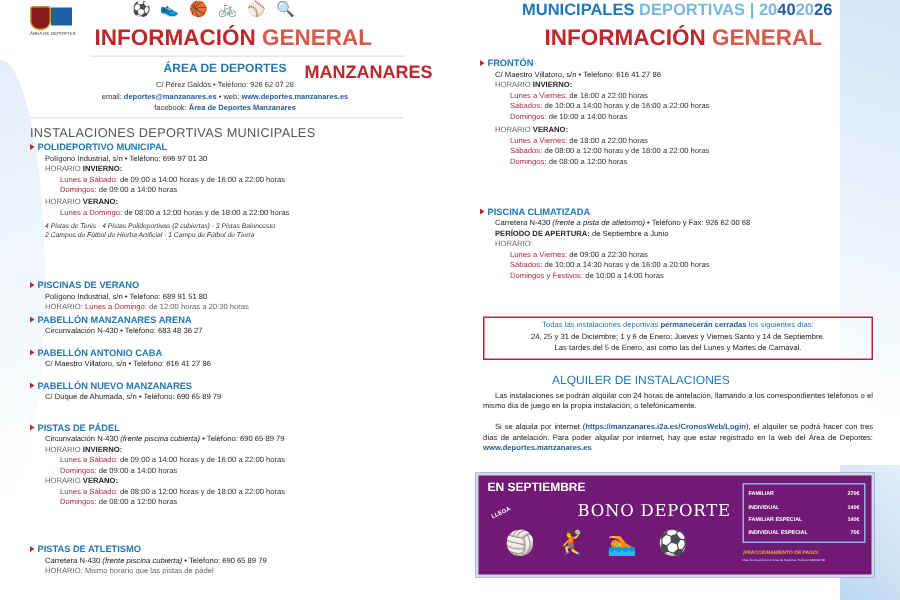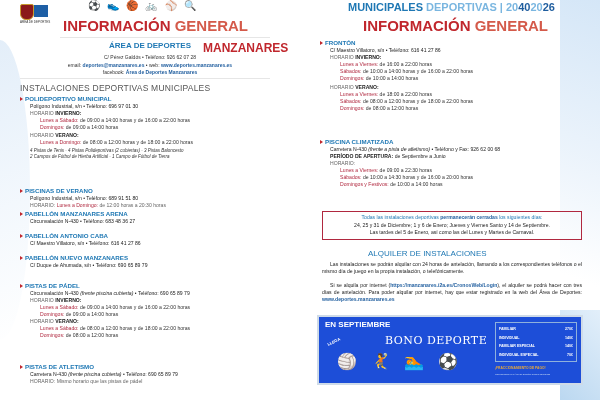--- a/index.html
+++ b/index.html
@@ -40,21 +40,21 @@
   .red{color:#b0283f;}
   .b{font-weight:bold;color:#222;}
   .it{font-style:italic;}
   .fac{font-size:4.5px;font-style:italic;color:#333;line-height:6px;padding-left:10px;white-space:nowrap;}
   .notice{position:absolute;left:22px;top:211px;width:258px;border:1px solid #b0283f;padding:2px 0;text-align:center;}
   .notice div{font-size:5.1px;line-height:7.5px;color:#222;}
   .notice .t{color:#1f78b4;}
   .notice .t b{color:#1f5d9e;}
   .alq-title{position:absolute;left:22px;top:249px;font-size:8px;font-weight:normal;color:#1f78b4;margin-left:46px;}
   .para{position:absolute;left:22px;width:260px;font-size:5.1px;line-height:7px;color:#222;text-align:justify;}
-  .banner{position:absolute;left:17px;top:315px;width:266px;height:70px;background:#1d4ed8;border:2px solid #cfdbe8;box-sizing:border-box;}
+  .banner{position:absolute;left:17px;top:315px;width:266px;height:70px;background:#701a75;border:2px solid #cfdbe8;box-sizing:border-box;}
   .banner .en{position:absolute;left:6px;top:3px;font-size:8px;font-weight:bold;color:#fff;}
   .banner .llega{position:absolute;left:8px;top:22px;font-size:4px;font-weight:bold;color:#fff;transform:rotate(-25deg);}
   .banner .bono{position:absolute;left:66px;top:17px;font-family:"DejaVu Serif",serif;font-size:11px;font-weight:normal;color:#fff;letter-spacing:.5px;}
   .banner .figs{position:absolute;left:18px;top:35px;font-size:16px;color:#fff;letter-spacing:14px;white-space:nowrap;}
   .banner .prices{position:absolute;left:176px;top:5px;width:82px;height:40px;border:1px solid #8fb1dc;box-sizing:border-box;padding:2px 3px;}
   .prow{display:flex;justify-content:space-between;font-size:3.6px;font-weight:bold;color:#fff;line-height:8.5px;}
   .banner .frac{position:absolute;left:176px;top:49px;font-size:3.3px;font-weight:bold;color:#e8a93a;white-space:nowrap;}
   .banner .info{position:absolute;left:176px;top:56px;font-size:2px;color:#cfe0f5;white-space:nowrap;}
 </style>
 </head>

